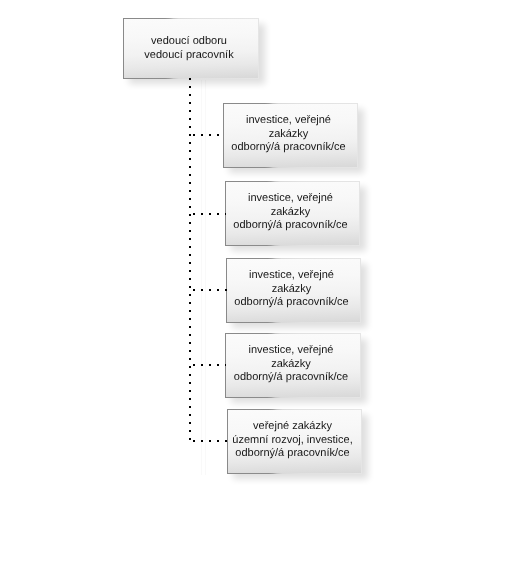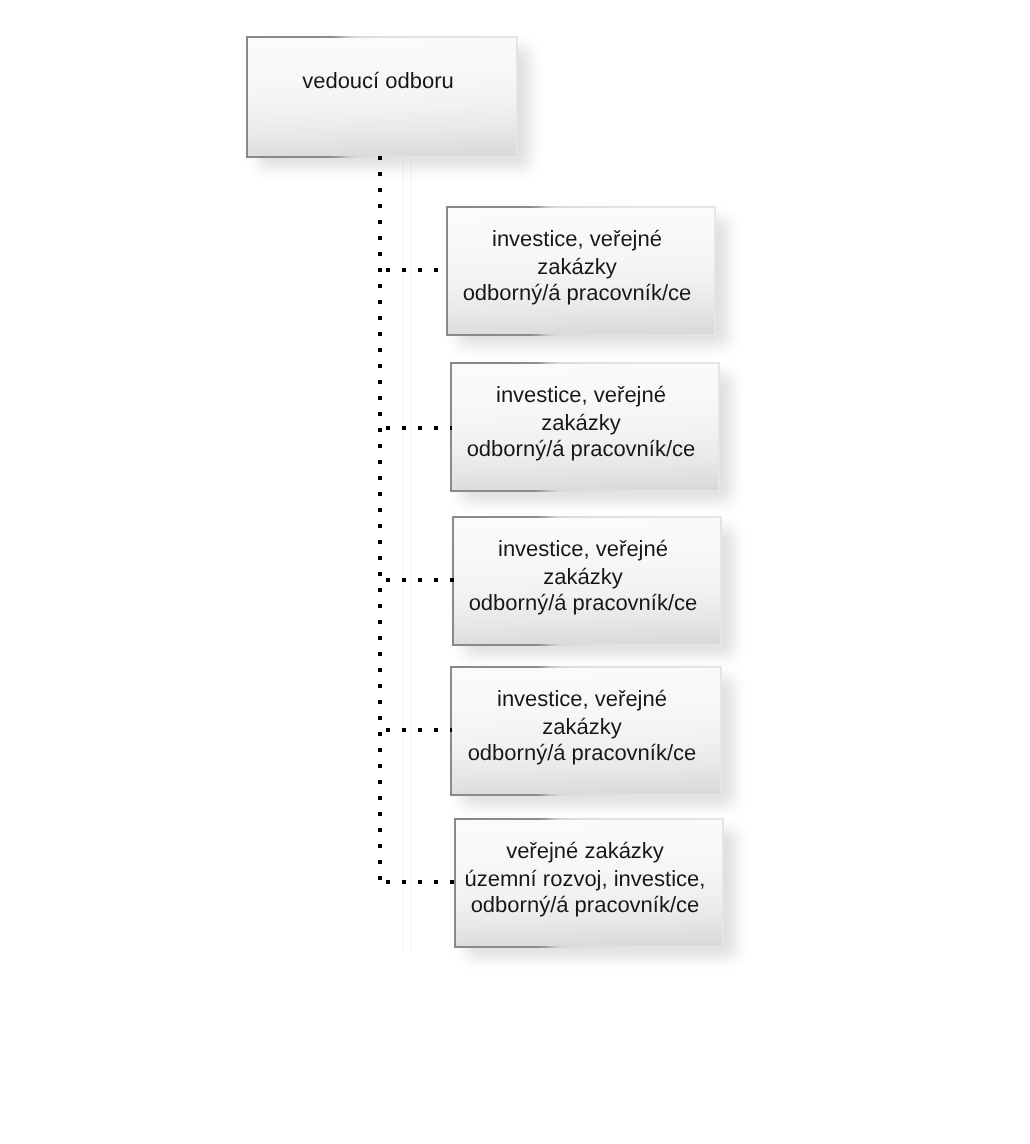--- a/index.html
+++ b/index.html
@@ -50,20 +50,21 @@
   <div class="shadow" style="left:129px;top:24px;width:136px;height:60px;"></div>
   <div class="shadow" style="left:229px;top:109px;width:135px;height:64px;"></div>
   <div class="shadow" style="left:231px;top:187px;width:135px;height:64px;"></div>
   <div class="shadow" style="left:232px;top:264px;width:135px;height:64px;"></div>
   <div class="shadow" style="left:231px;top:339px;width:136px;height:64px;"></div>
   <div class="shadow" style="left:233px;top:415px;width:135px;height:64px;"></div>
 
   <div class="node" style="left:123px;top:18px;width:136px;height:61px;">
     <div class="lines" style="top:16px;">
       <span class="ln">vedoucí odboru</span>
+      <span class="ln">vedoucí pracovník</span>
     </div>
   </div>
 
   <div class="node" style="left:223px;top:103px;width:135px;height:65px;">
     <div class="lines" style="top:10px;">
       <span class="ln">investice, veřejné</span>
       <span class="ln">zakázky</span>
       <span class="ln">odborný/á pracovník/ce</span>
     </div>
   </div>

